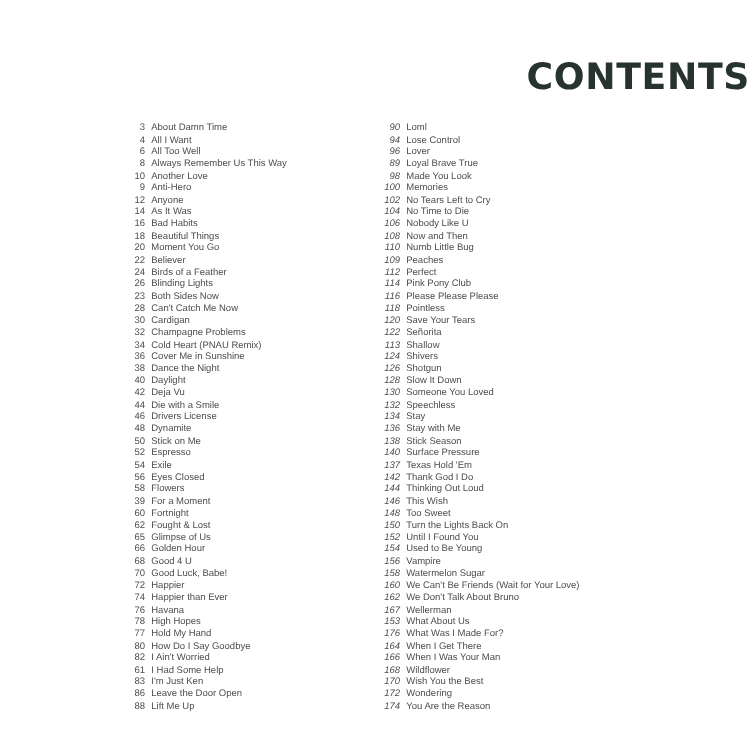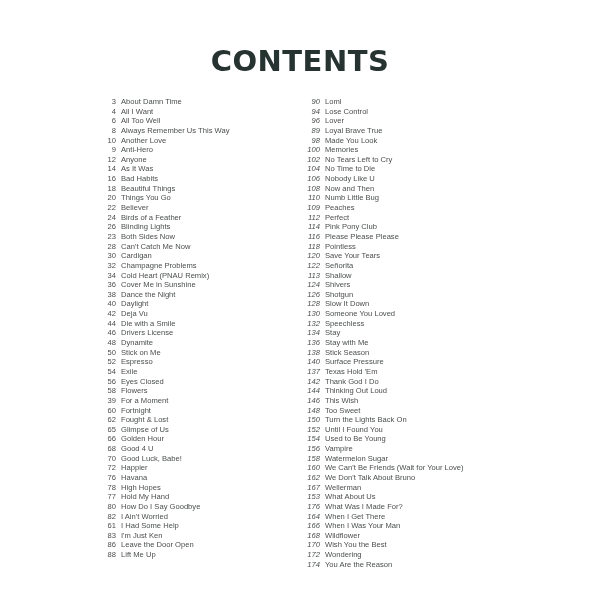--- a/index.html
+++ b/index.html
@@ -3,21 +3,21 @@
   <meta charset="utf-8">
   <style>
     html, body { margin: 0; padding: 0; }
     body {
       width: 600px; height: 600px; background: #ffffff; overflow: hidden;
       font-family: "Liberation Sans", "DejaVu Sans", sans-serif;
       color: #4a4f4d;
     }
     .page { position: relative; width: 600px; height: 600px; }
     .title {
-      position: absolute; top: 44px; left: 0; width: 600px; text-align: center;
+      position: absolute; top: 44px; left: 0; width: 600px; text-align: right;
       font-family: "DejaVu Sans", sans-serif; font-weight: bold;
       font-size: 29px; letter-spacing: 0.5px; color: #263330;
     }
     .col { position: absolute; top: 97px; }
     .col-left { left: 104px; width: 190px; }
     .col-right { left: 300px; width: 240px; }
     .entry {
       display: flex; align-items: baseline; height: 9.65px; line-height: 9.65px;
       font-size: 7.6px; white-space: nowrap;
     }
@@ -67,21 +67,21 @@
       <div class="entry">
         <span class="num">16</span>
         <span class="name">Bad Habits</span>
       </div>
       <div class="entry">
         <span class="num">18</span>
         <span class="name">Beautiful Things</span>
       </div>
       <div class="entry">
         <span class="num">20</span>
-        <span class="name">Things You Go</span>
+        <span class="name">Moment You Go</span>
       </div>
       <div class="entry">
         <span class="num">22</span>
         <span class="name">Believer</span>
       </div>
       <div class="entry">
         <span class="num">24</span>
         <span class="name">Birds of a Feather</span>
       </div>
       <div class="entry">
@@ -180,20 +180,24 @@
         <span class="num">68</span>
         <span class="name">Good 4 U</span>
       </div>
       <div class="entry">
         <span class="num">70</span>
         <span class="name">Good Luck, Babe!</span>
       </div>
       <div class="entry">
         <span class="num">72</span>
         <span class="name">Happier</span>
+      </div>
+      <div class="entry">
+        <span class="num">74</span>
+        <span class="name">Happier than Ever</span>
       </div>
       <div class="entry">
         <span class="num">76</span>
         <span class="name">Havana</span>
       </div>
       <div class="entry">
         <span class="num">78</span>
         <span class="name">High Hopes</span>
       </div>
       <div class="entry">

